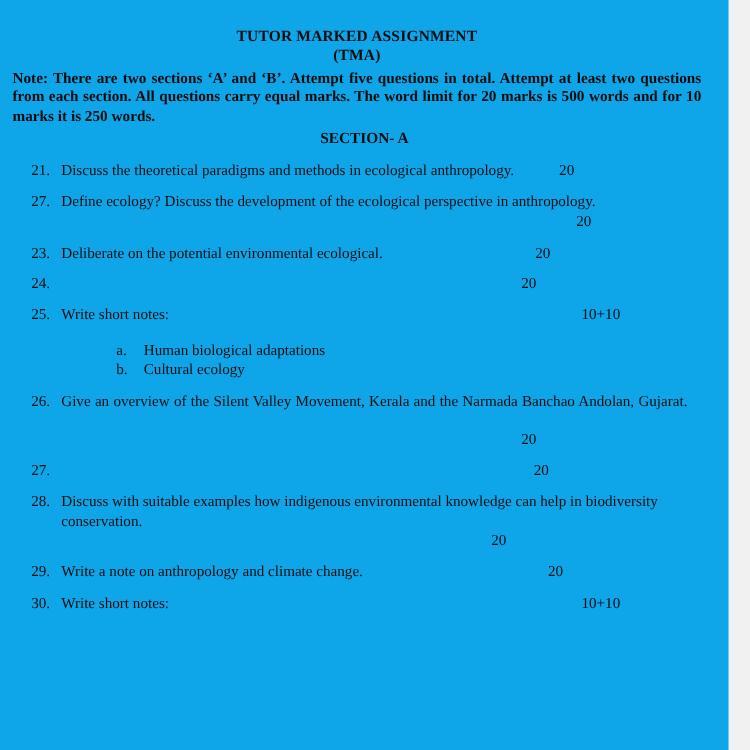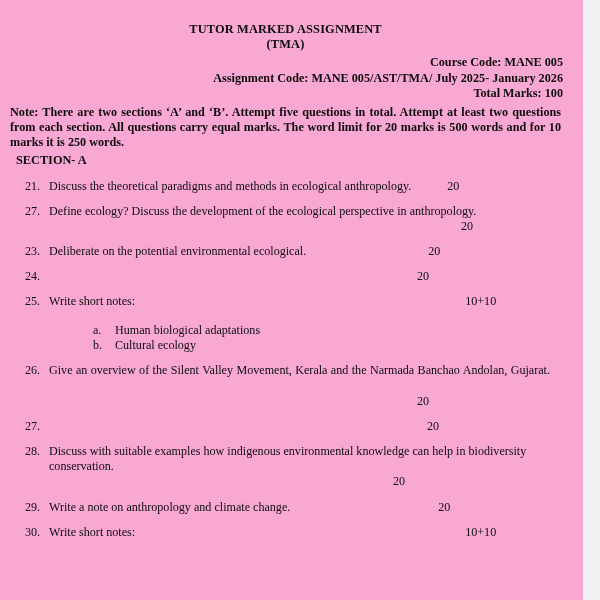--- a/index.html
+++ b/index.html
@@ -14,21 +14,21 @@
     font-family: "Liberation Serif", "DejaVu Serif", serif;
     color: #0d0d0d;
     position: relative;
   }
   #page {
     position: absolute;
     left: 0;
     top: 0;
     width: 583px;
     height: 600px;
-    background: #f9a8d4;
+    background: #0ea5e9;
     box-sizing: border-box;
     padding: 0;
   }
   #right-margin-strip {
     position: absolute;
     left: 583px;
     top: 0;
     width: 17px;
     height: 600px;
     background: #f1f1f1;
@@ -65,21 +65,21 @@
     font-size: 12.2px;
     line-height: 15.4px;
     text-align: justify;
     text-justify: inter-word;
     margin-top: 3px;
     padding-right: 6px;
   }
 
   
   .section-head {
-    text-align: left;
+    text-align: center;
     font-weight: bold;
     font-size: 12.3px;
     line-height: 15px;
     margin-top: 2px;
     margin-bottom: 1px;
     margin-left: 6px;
   }
   .section-head.b { margin-top: 7px; }
 
   
@@ -152,25 +152,20 @@
 <body>
 
 <div id="page">
   <div class="doc-inner">
 
     <div class="title-block">
       <span class="title-main">TUTOR MARKED ASSIGNMENT</span>
       <span class="title-sub">(TMA)</span>
     </div>
 
-    <div class="codes-block">
-      <div>Course Code: MANE 005</div>
-      <div>Assignment Code: MANE 005/AST/TMA/ July 2025- January 2026</div>
-      <div>Total Marks: 100</div>
-    </div>
 
     <div class="note">Note: There are two sections ‘A’ and ‘B’. Attempt five questions in total. Attempt at least two questions from each section. All questions carry equal marks. The word limit for 20 marks is 500 words and for 10 marks it is 250 words.</div>
 
     <div class="section-head">SECTION- A</div>
 
     <ul class="qlist">
 
       <li class="q">
         <span class="q-num">21.</span>
         <span class="q-text"><span>Discuss the theoretical paradigms and methods in ecological anthropology.</span><span class="marks-inline">20</span></span>

